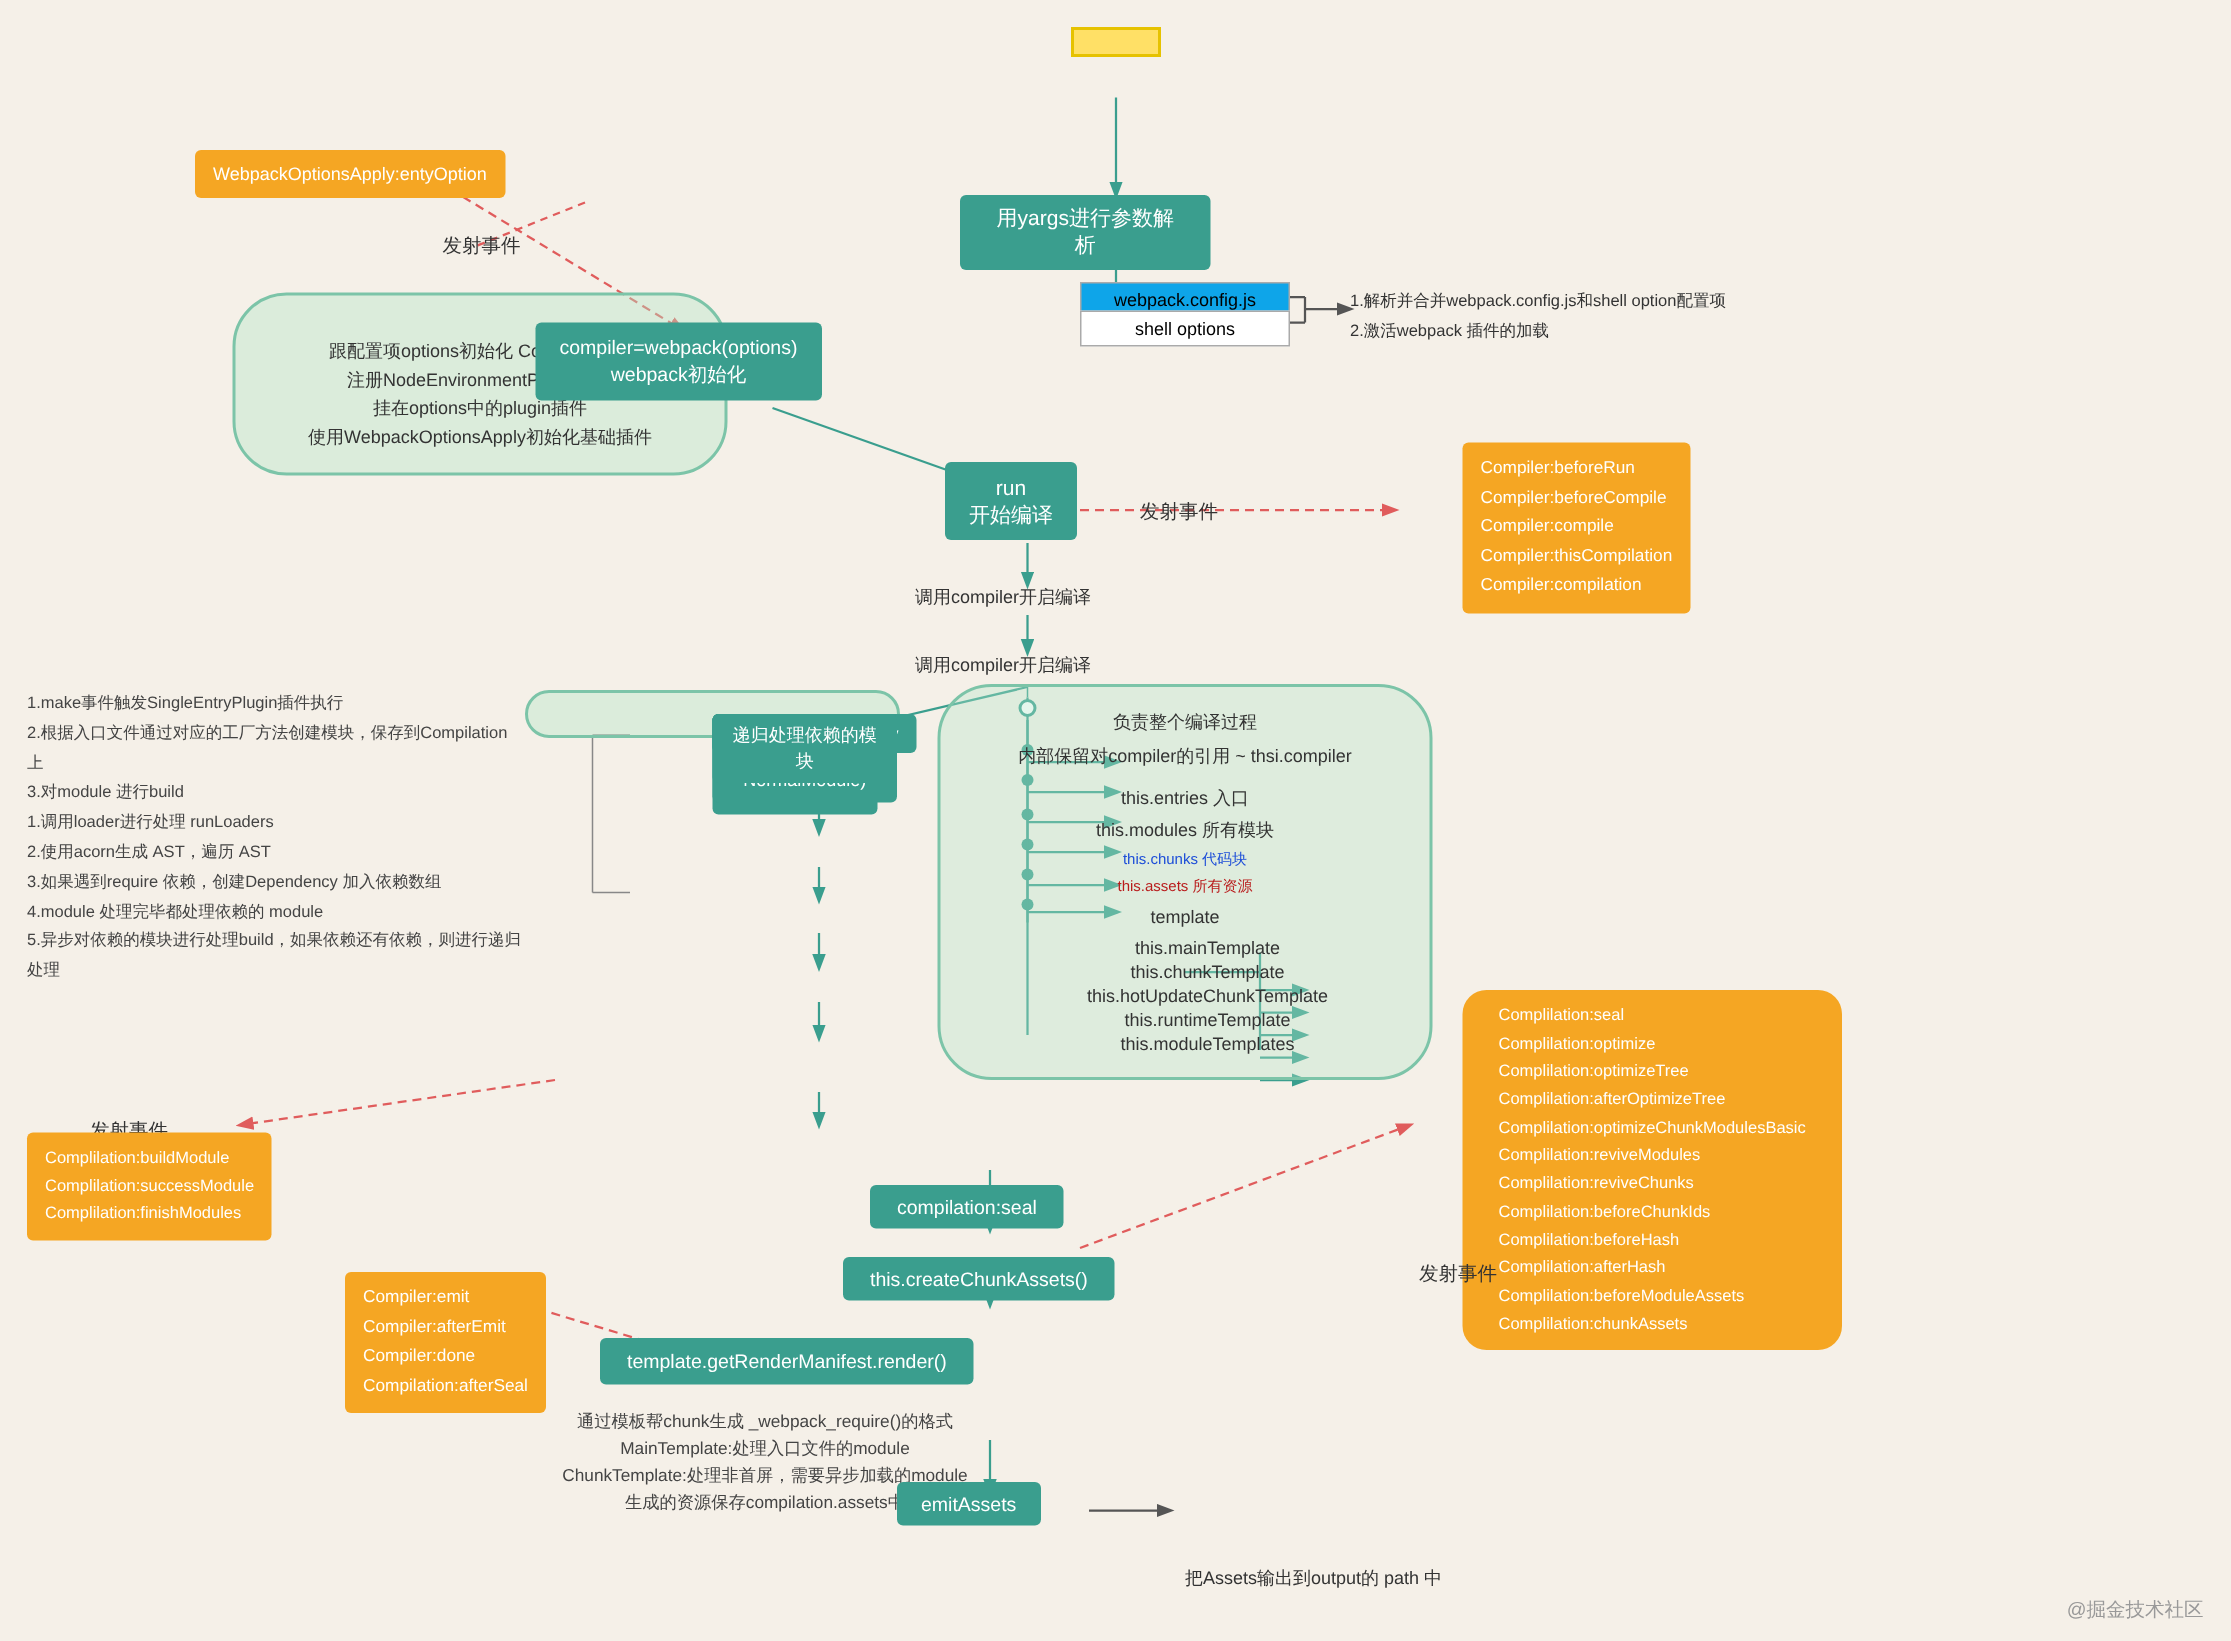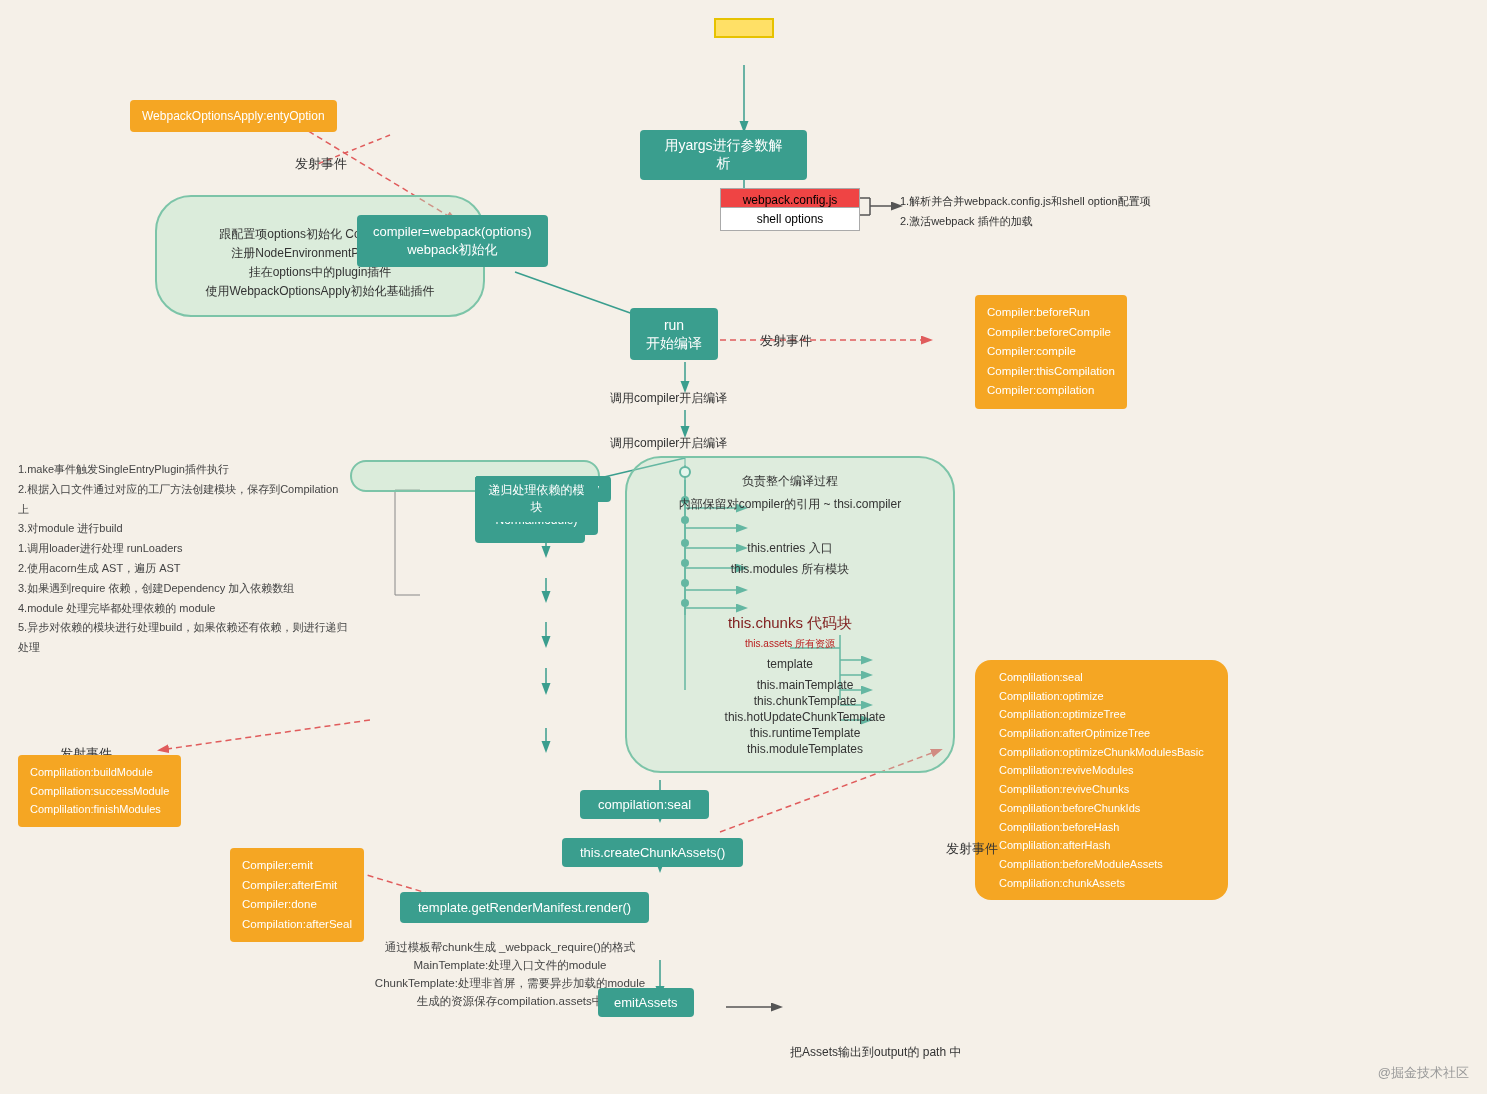--- a/index.html
+++ b/index.html
@@ -190,21 +190,21 @@
 
   </svg>
 
   <div class="title-box" style="position:absolute; top:18px; left:50%; transform:translateX(-50%);">
   </div>
 
   <div style="position:absolute; top:130px; left:640px; width:167px;">
     <div class="box-teal" style="position:relative; padding:7px 18px; font-size:14px;">用yargs进行参数解析</div>
   </div>
 
-  <div style="position:absolute; top:188px; left:720px; width:140px; background:#ef4444; border:1.5px solid #aaa; padding:4px 8px; text-align:center; font-size:12px;">webpack.config.js</div>
+  <div style="position:absolute; top:188px; left:720px; width:140px; background:#0ea5e9; border:1.5px solid #aaa; padding:4px 8px; text-align:center; font-size:12px;">webpack.config.js</div>
   <div style="position:absolute; top:207px; left:720px; width:140px; background:white; border:1.5px solid #aaa; padding:4px 8px; text-align:center; font-size:12px;">shell options</div>
 
   <div style="position:absolute; top:192px; left:900px; font-size:11px; color:#333; line-height:1.8; white-space:pre-line;">1.解析并合并webpack.config.js和shell option配置项
 2.激活webpack 插件的加载</div>
 
   <div style="position:absolute; top:100px; left:130px;">
     <div class="box-orange" style="padding:6px 12px; font-size:12px; border-radius:4px;">WebpackOptionsApply:entyOption</div>
   </div>
 
   <div style="position:absolute; top:155px; left:295px; font-size:13px; color:#333;">发射事件</div>
@@ -275,27 +275,27 @@
   <div style="position:absolute; top:755px; left:18px;">
     <div class="box-orange" style="font-size:11px; line-height:1.7; white-space:pre-line; padding:8px 12px; border-radius:4px;">Complilation:buildModule
 Complilation:successModule
 Complilation:finishModules</div>
   </div>
 
   <div style="position:absolute; top:456px; left:625px; width:330px; background:rgba(180,230,200,0.35); border:2px solid #7cc4a8; border-radius:36px; padding:14px 10px;">
 
     <div class="cloud-item" style="font-size:12px; color:#333; margin-bottom:4px;">负责整个编译过程</div>
 
-    <div class="cloud-item" style="font-size:12px; color:#333; margin-bottom:24px;">内部保留对compiler的引用 ~ thsi.compiler</div>
+    <div class="cloud-item" style="font-size:12px; color:#333; margin-bottom:8px;">内部保留对compiler的引用 ~ thsi.compiler</div>
 
     <div class="cloud-item" style="font-size:12px; color:#333; padding:2px 0;">this.entries 入口</div>
 
     <div class="cloud-item" style="font-size:12px; color:#333; padding:2px 0;">this.modules 所有模块</div>
 
-    <div class="cloud-item" style="font-size:15px; color:#7f1d1d; padding:2px 0;margin-top:32px;">this.chunks 代码块</div>
+    <div class="cloud-item" style="font-size:10px; color:#1d4ed8; padding:2px 0;">this.chunks 代码块</div>
 
     <div class="cloud-item" style="font-size:10px; color:#b91c1c; padding:2px 0;">this.assets 所有资源</div>
 
     <div class="cloud-item" style="font-size:12px; color:#333; padding:4px 0 2px 0;">template</div>
 
     <div style="margin-left:30px; margin-top:4px;">
       <div class="cloud-item" style="font-size:12px; color:#333;">this.mainTemplate</div>
       <div class="cloud-item" style="font-size:12px; color:#333;">this.chunkTemplate</div>
       <div class="cloud-item" style="font-size:12px; color:#333;">this.hotUpdateChunkTemplate</div>
       <div class="cloud-item" style="font-size:12px; color:#333;">this.runtimeTemplate</div>

